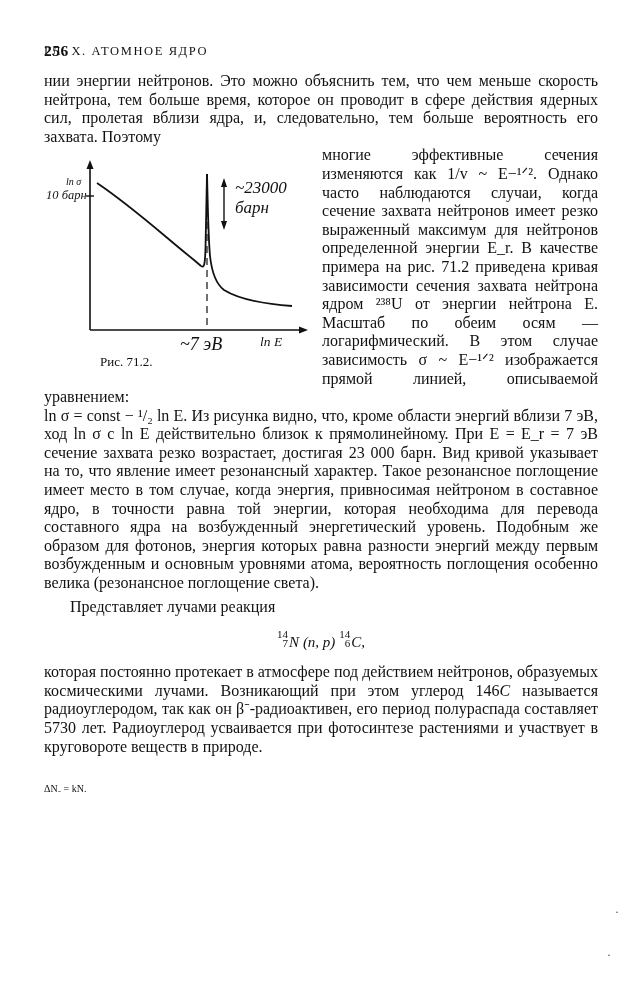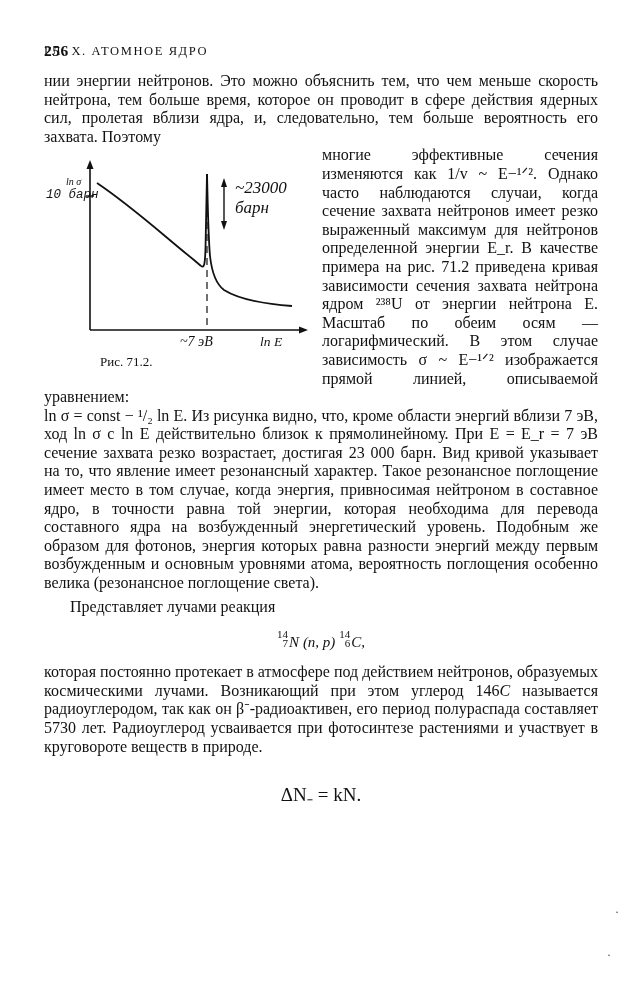--- a/index.html
+++ b/index.html
@@ -97,22 +97,21 @@
     text-align: right;
     margin-right: 1px;
   }
   .formula .sub-pre span { display: block; }
   .ital { font-style: italic; }
 
   .spacer-sm { height: 9px; }
   .spacer-xs { height: 5px; }
 
   .final-formula {
-    text-align: center;
-    font-size: 19px;
+    font-size: 10px;
     margin-top: 16px;
   }
   .mark1 {
     position: absolute;
     right: 22px;
     top: 905px;
     font-size: 12px;
     color: #444;
   }
   .mark2 {
@@ -156,23 +155,23 @@
                    C 196,152 220,156 248,158" fill="none" stroke="#111" stroke-width="1.8"></path>
 
           <line x1="163" y1="26" x2="163" y2="182" stroke="#111" stroke-width="1.2" stroke-dasharray="7,5"></line>
 
           <line x1="180" y1="36" x2="180" y2="76" stroke="#111" stroke-width="1.4"></line>
           <polygon points="180,30 177,39 183,39" fill="#111"></polygon>
           <polygon points="180,82 177,73 183,73" fill="#111"></polygon>
         </svg>
 
         <div class="svgbox" style="left:14px; top:28px; font-style:italic; font-size:10px;margin-left:8px;">ln σ</div>
-        <div class="svgbox" style="left:2px; top:40px; font-style:italic; font-size:12.5px;font-family:Liberation Mono, monospace;">10 барн</div>
+        <div class="svgbox" style="left:2px; top:40px; font-style:italic; font-size:12.5px;">10 барн</div>
         <div class="svgbox" style="left:191px; top:30px; font-style:italic; font-size:17px;">~23000 барн</div>
-        <div class="svgbox" style="left:136px; top:186px; font-style:italic; font-size:14px;">~7 эВ</div>
+        <div class="svgbox" style="left:136px; top:186px; font-style:italic; font-size:18px;">~7 эВ</div>
         <div class="svgbox" style="left:216px; top:186px; font-style:italic; font-size:13.5px;">ln E</div>
 
         <div class="fig-caption">Рис. 71.2.</div>
       </div>
     </div>
 
     <p class="txt">многие эффективные сечения изменяются как 1/v ~ E−¹ᐟ². Однако часто наблюдаются случаи, когда сечение захвата нейтронов имеет резко выраженный максимум для нейтронов определенной энергии E_r. В качестве примера на рис. 71.2 приведена кривая зависимости сечения захвата нейтрона ядром ²³⁸U от энергии нейтрона E. Масштаб по обеим осям — логарифмический. В этом случае зависимость σ ~ E−¹ᐟ² изображается прямой линией, описываемой уравнением:</p>
 
     <p class="txt after-fig">ln σ = const − ¹/₂ ln E. Из рисунка видно, что, кроме области энергий вблизи 7 эВ, ход ln σ с ln E действительно близок к прямолинейному. При E = E_r = 7 эВ сечение захвата резко возрастает, достигая 23 000 барн. Вид кривой указывает на то, что явление имеет резонансный характер. Такое резонансное поглощение имеет место в том случае, когда энергия, привносимая нейтроном в составное ядро, в точности равна той энергии, которая необходима для перевода составного ядра на возбужденный энергетический уровень. Подобным же образом для фотонов, энергия которых равна разности энергий между первым возбужденным и основным уровнями атома, вероятность поглощения особенно велика (резонансное поглощение света).</p>
 

